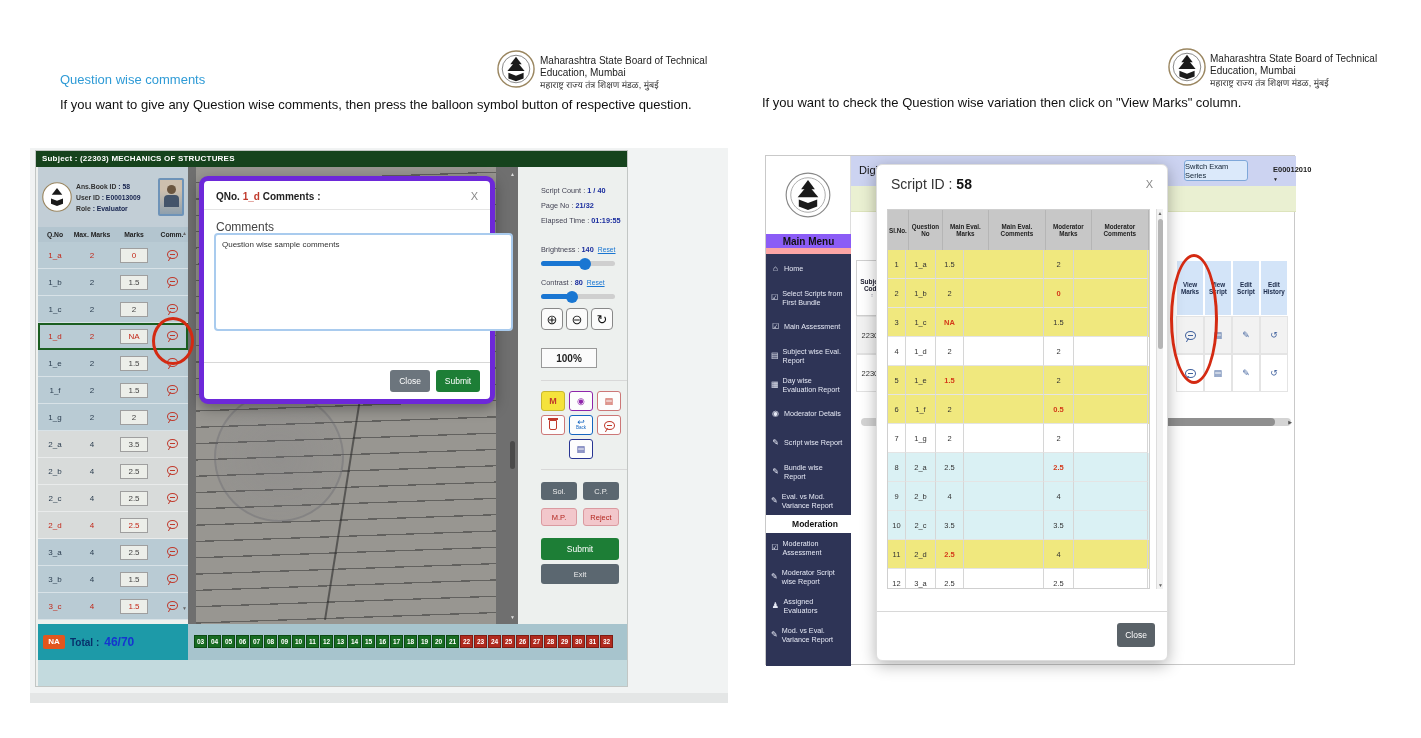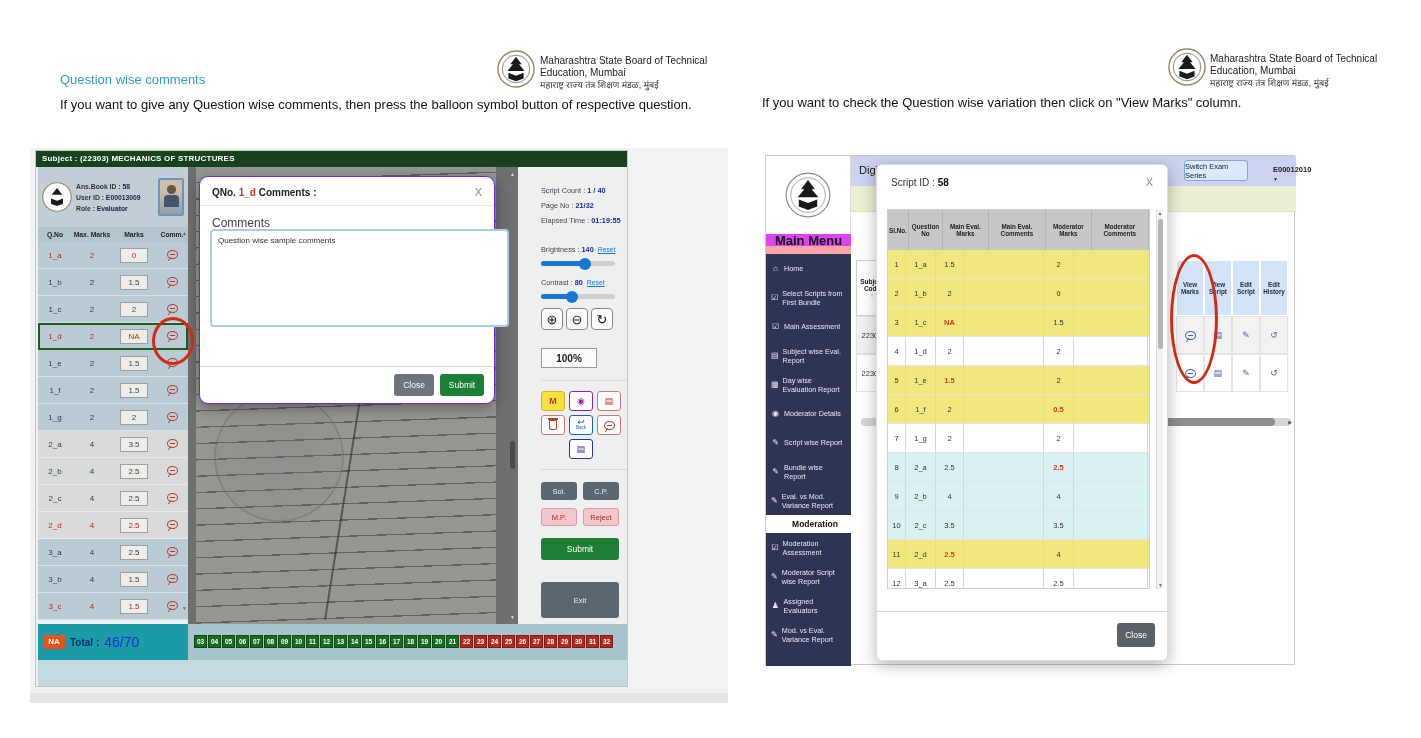--- a/index.html
+++ b/index.html
@@ -32,33 +32,33 @@
   .lrow.sel{outline:2px solid #1b5e20;outline-offset:-2px}
   .mkbox{display:inline-block;width:28px;height:15px;line-height:13px;background:#eceee9;border:1px solid #9f9f9f;font-size:8px;color:#444}
   .lrow.red .mkbox{color:#c22718}
   .ccm{color:#c0392b}
   .balloon{display:inline-block;width:11px;height:9px;border:1.3px solid currentColor;border-radius:50%;position:relative}
   .balloon::after{content:"";position:absolute;left:2px;right:2px;top:3px;border-top:1.2px solid currentColor}
   .balloon::before{content:"";position:absolute;left:1px;bottom:-3px;width:3px;height:4px;border-left:1.2px solid currentColor;transform:skewX(-28deg)}
   .totbar{background:#1d9aa8;display:flex;align-items:center;gap:5px;padding-left:5px}
   .nabadge{background:#e2561e;color:#fff;font-size:8px;font-weight:bold;width:22px;height:14px;line-height:14px;text-align:center;border-radius:2px}
   .totlab{color:#07306b;font-weight:bold;font-size:10px}
-  .totval{color:#1535cf;font-weight:normal;font-size:14px}
+  .totval{color:#1535cf;font-weight:bold;font-size:12px}
   .pstrip{background:#a7c4cd;display:flex;align-items:flex-start;padding:11px 0 0 6px}
   .pg{width:13px;height:13px;line-height:12px;text-align:center;font-size:6.5px;font-weight:bold;color:#fff;display:inline-block;margin-right:1px}
   .pg.green{background:#176b22;border:1px solid #0c4a14}
   .pg.red{background:#b02a1e;border:1px solid #7e1c13}
   .viewer{background:#6f6f6f;overflow:hidden}
   .page{background:#989691;background-image:repeating-linear-gradient(178deg,rgba(0,0,0,0) 0 15px,rgba(45,45,45,.5) 15px 16.3px)}
   .seal{border-radius:50%;border:2px solid rgba(90,90,100,.28);background:radial-gradient(circle,rgba(120,120,130,.2),rgba(120,120,130,.04))}
   .stroke{background:rgba(35,35,35,.55);transform:rotate(9deg)}
   .stamp{border:3px solid #b93125;color:#b93125;font-weight:bold;font-size:20px;text-align:center;line-height:34px;padding-top:6px}
   .annred{border:3px solid #d42a12;border-radius:50%;z-index:6}
   
-  .lmodal{background:#fff;border-radius:9px;border:1px solid #6d28d9;box-shadow:0 4px 14px rgba(0,0,0,.35);z-index:5}
+  .lmodal{background:#fff;border-radius:9px;border:5px solid #6d28d9;box-shadow:0 4px 14px rgba(0,0,0,.35);z-index:5}
   .lmtitle{font-size:10px;color:#222;font-weight:bold}
   .lmtitle .qn{color:#c0392b}
   .mx{color:#888;font-size:11px}
   .cmtlab{font-size:12px;color:#444}
   .cmtbox{border:2px solid #a9cbee;border-radius:4px;background:#fff;font-size:8px;color:#333;padding:5px 6px}
   .btn{display:flex;align-items:center;justify-content:center;border-radius:3px;color:#fff;font-size:8.5px}
   .btn.gray{background:#6c757d}.btn.green{background:#1d7e36}
   
   .ctrl{font-size:7.3px;color:#445;line-height:15px}
   .cv{color:#1a2d9e;font-weight:bold}
@@ -79,35 +79,35 @@
   .hr{border-top:1px solid #d8d8d8}
   
   .rwin{background:#fff;border:1px solid #c9c9c9}
   .topbar{background:#ccd3f1}
   .apptitle{font-size:11px;color:#111}
   .switchbtn{background:#dbe9fa;border:1px solid #7fa8d9;border-radius:3px;font-size:7.5px;color:#123;
       display:flex;align-items:center;justify-content:center}
   .series{font-size:7.5px;color:#222;font-weight:bold}
   .alert{background:#eaf0d2;border-bottom:1px solid #dde4bc}
   .rsb{background:#2e3456}
-  .mmhdr{background:#d946ef;color:#111;font-weight:bold;font-size:13px;display:flex;align-items:center;justify-content:center;border-bottom:8px solid #fca5a5}
+  .mmhdr{background:#8b5cf6;color:#111;font-weight:bold;font-size:10px;display:flex;align-items:center;justify-content:center;border-bottom:6px solid #fca5a5}
   .mi{display:flex;align-items:center;gap:4px;padding:0 5px;height:29px;color:#e6e9f5;font-size:7.2px}
   .mi .mig{font-size:8px;width:9px;text-align:center}
   .mi.hdr{background:#fff;color:#111;font-weight:bold;justify-content:center;height:18px;font-size:8.5px}
   .schdr{background:#fff;border:1px solid #d0d0d0;font-size:6.5px;font-weight:bold;color:#223;
       display:flex;align-items:center;justify-content:center;text-align:center;flex-direction:column}
   .sccell{border:1px solid #e2e2e2;font-size:7.5px;color:#333;display:flex;align-items:center;justify-content:center}
   .ah{width:28px;height:56px;background:#d3e4f8;border:1px solid #fff;font-size:6.3px;font-weight:bold;color:#1b2a4a;
       display:flex;align-items:center;justify-content:center;text-align:center;padding:2px}
   .ar{width:28px;height:38px;display:flex;align-items:center;justify-content:center;color:#41629e;border:1px solid #e4e4e4;font-size:9px}
   .hsb{background:#d4d4d4;border-radius:4px}
   .hsbthumb{background:#8f8f8f;border-radius:4px}
   
   .rmodal{background:#fff;border:1px solid #ddd;border-radius:6px;box-shadow:0 4px 16px rgba(0,0,0,.3);z-index:5}
-  .rmtitle{font-size:10px;color:#333}
+  .rmtitle{font-size:14px;color:#333}
   .rmtitle b{color:#111}
   .mtbl{border:1px solid #cfcfcf;overflow:hidden}
   .mhead{display:flex;background:#c7c7c7;height:40px}
   .mh{font-size:6.3px;font-weight:bold;color:#222;display:flex;align-items:center;justify-content:center;text-align:center;
       border-right:1px solid #b5b5b5;padding:1px}
   .mrow{display:flex;height:29px}
   .mrow.bg-y{background:#f0e87e}.mrow.bg-c{background:#daf1f4}.mrow.bg-w{background:#fff}
   .mc{font-size:7.5px;color:#333;display:flex;align-items:center;justify-content:center;border-right:1px solid #d6d6d6;border-bottom:1px solid #e4e4e4}
   .w1{width:18px}.w2{width:30px}.w3{width:28px}.w4{width:80px}.w5{width:30px}.w6{width:74px}
   .redtx{color:#d43a1a !important;font-weight:bold}
@@ -375,21 +375,21 @@
       <div></div>
     </div>
     <div class="hr" style="margin:10px 0 12px"></div>
     <div style="display:grid;grid-template-columns:36px 36px;gap:8px 6px">
       <div class="sbtn">Sol.</div>
       <div class="sbtn">C.P.</div>
       <div class="pkbtn">M.P.</div>
       <div class="pkbtn">Reject</div>
     </div>
     <div class="btn green wide" style="height:22px;margin-top:12px">Submit</div>
-    <div class="sbtn wide" style="height:36px;margin-top:22px">Exit</div>
+    <div class="sbtn wide" style="height:20px;margin-top:4px">Exit</div>
   </div>
 </div>
 
 <div class="abs linstr" style="left:762px;top:95px;width:560px">If you want to check the Question wise variation then click on "View Marks" column.</div>
 
 <div class="abs" style="left:1168px;top:48px">
   <svg class="emblem" width="38" height="38" viewBox="0 0 40 40">
     <circle cx="20" cy="20" r="19" fill="#fff" stroke="#9a8660" stroke-width="1.5"></circle>
     <circle cx="20" cy="20" r="14.5" fill="none" stroke="#666" stroke-width="0.8"></circle>
     <polygon points="20,7 26,15 14,15" fill="#1a1a1a"></polygon>

